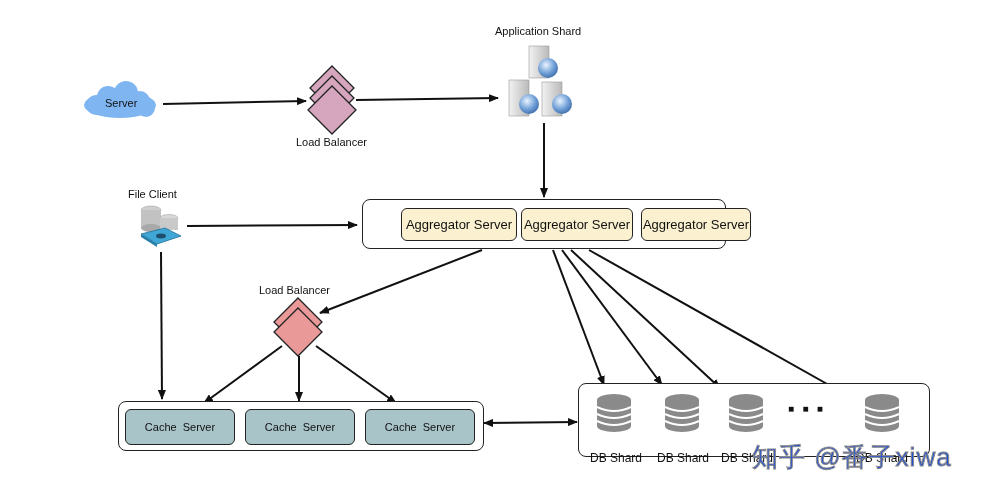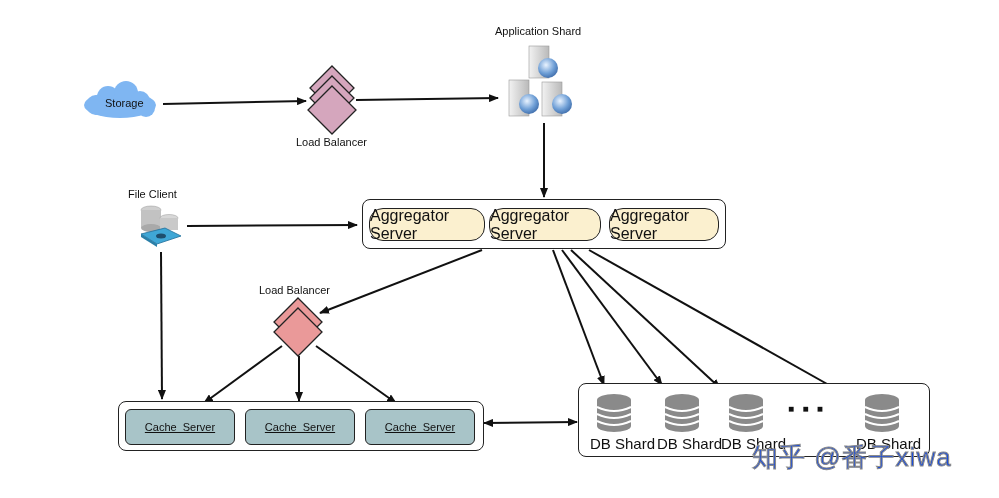--- a/index.html
+++ b/index.html
@@ -1,25 +1,25 @@
 <!DOCTYPE html>
 <html><head>
 <meta charset="utf-8">
 <style>
   html, body { margin:0; padding:0; background:#ffffff; }
   body { width:999px; height:498px; position:relative; overflow:hidden;
          font-family:"Liberation Sans", sans-serif; color:#111; }
   .abs { position:absolute; }
   .label { position:absolute; font-size:11px; color:#111; white-space:nowrap; }
   .container { position:absolute; border:1.5px solid #222; border-radius:8px; background:#fff; }
-  .agg { position:absolute; top:8px; height:31px; border:1.5px solid #222; border-radius:14px;
-         background:#fbf0cf; font-size:16px; display:flex; align-items:center; justify-content:center; }
+  .agg { position:absolute; top:8px; height:31px; border:1.5px solid #222; border-radius:6px;
+         background:#fbf0cf; font-size:13px; display:flex; align-items:center; justify-content:center;margin-left:32px; }
   .cache { position:absolute; top:7px; height:34px; border:1.5px solid #222; border-radius:6px;
-           background:#a8c4c8; font-size:11px; display:flex; align-items:center; justify-content:center; word-spacing:3px;text-decoration:underline; }
-  .shard-label { position:absolute; font-size:15px; color:#111; white-space:nowrap; }
+           background:#a8c4c8; font-size:11px; display:flex; align-items:center; justify-content:center; word-spacing:3px; }
+  .shard-label { position:absolute; font-size:12px; color:#111; white-space:nowrap;margin-top:16px; }
   svg.layer { position:absolute; left:0; top:0; }
   .watermark { position:absolute; font-size:26px; color:#1d4ed8; letter-spacing:1px;
                -webkit-text-stroke:1px #8a8a8a; white-space:nowrap; }
 </style>
 </head>
 <body>
 
 <svg class="layer" width="999" height="498">
   <defs>
     <marker id="ah" markerWidth="10" markerHeight="8" refX="9" refY="4" orient="auto" markerUnits="userSpaceOnUse">
@@ -51,21 +51,21 @@
   <svg width="80" height="44" style="position:absolute;left:0;top:0;">
     <g fill="#7fb6f2">
       <ellipse cx="40" cy="26" rx="36" ry="13"></ellipse>
       <circle cx="28" cy="18" r="11"></circle>
       <circle cx="46" cy="14" r="12"></circle>
       <circle cx="60" cy="22" r="10"></circle>
       <circle cx="16" cy="26" r="10"></circle>
       <circle cx="66" cy="29" r="9"></circle>
     </g>
   </svg>
-  <span class="label" style="left:25px; top:18px;">Storage</span>
+  <span class="label" style="left:25px; top:18px;">Server</span>
 </div>
 
 <div class="abs" style="left:305px; top:64px; width:54px; height:72px;">
   <svg width="54" height="72">
     <g stroke="#222" stroke-width="1.3" fill="#d5a6bd">
       <polygon points="27,2 49,24 27,46 5,24"></polygon>
       <polygon points="27,12 49,34 27,56 5,34"></polygon>
       <polygon points="27,22 51,46 27,70 3,46"></polygon>
     </g>
   </svg>

